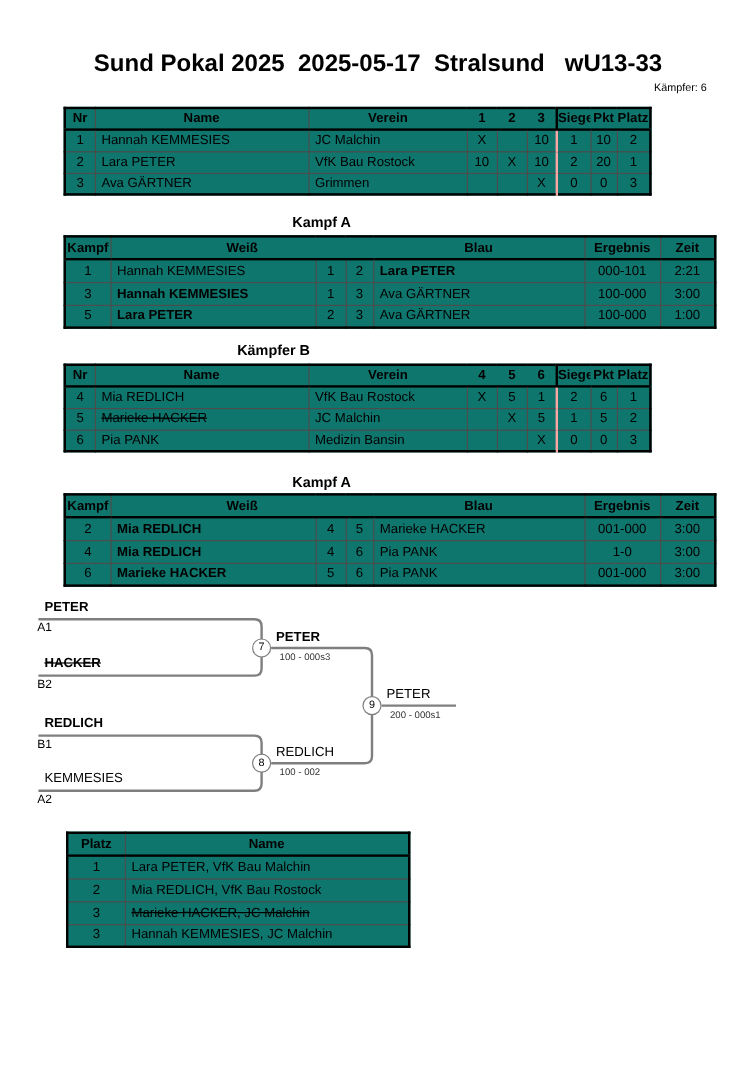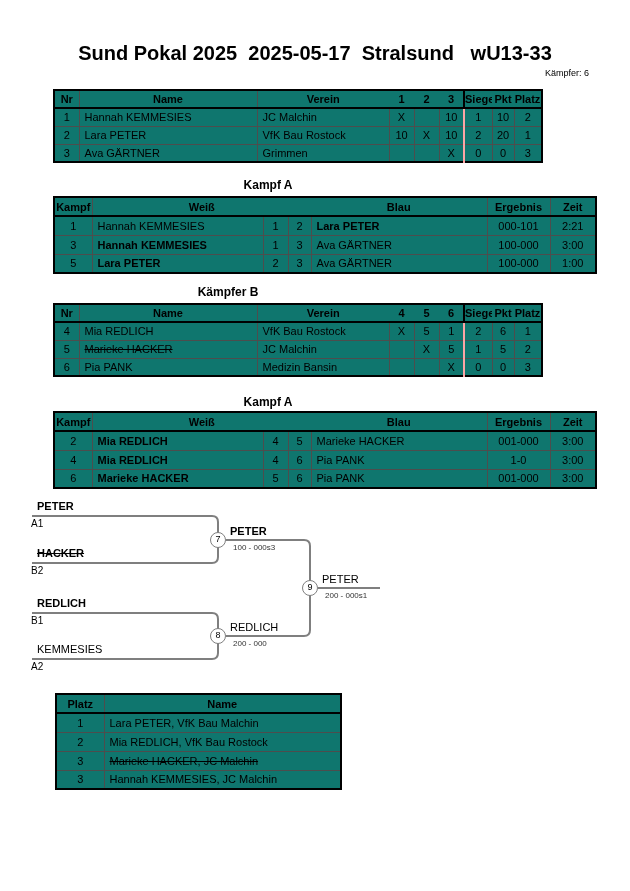--- a/index.html
+++ b/index.html
@@ -301,21 +301,21 @@
     <div class="bk-seed" style="left:31px;top:120px">B1</div>
     <div class="bk-name n" style="left:37px;top:148px">KEMMESIES</div>
     <div class="bk-seed" style="left:31px;top:166px">A2</div>
 
     <div class="badge" style="left:210px;top:37px">7</div>
     <div class="bk-name" style="left:230px;top:30px">PETER</div>
     <div class="bk-res" style="left:233px;top:48px">100 - 000s3</div>
 
     <div class="badge" style="left:210px;top:133px">8</div>
     <div class="bk-name n" style="left:230px;top:126px">REDLICH</div>
-    <div class="bk-res" style="left:233px;top:144px">200 - 000</div>
+    <div class="bk-res" style="left:233px;top:144px">100 - 002</div>
 
     <div class="badge" style="left:302px;top:85px">9</div>
     <div class="bk-name n" style="left:322px;top:78px">PETER</div>
     <div class="bk-res" style="left:325px;top:96px">200 - 000s1</div>
   </div>
 
 
   <table class="res-tbl" style="left:32px;top:693px;width:285px">
     <colgroup>
         <col style="width:48px">

